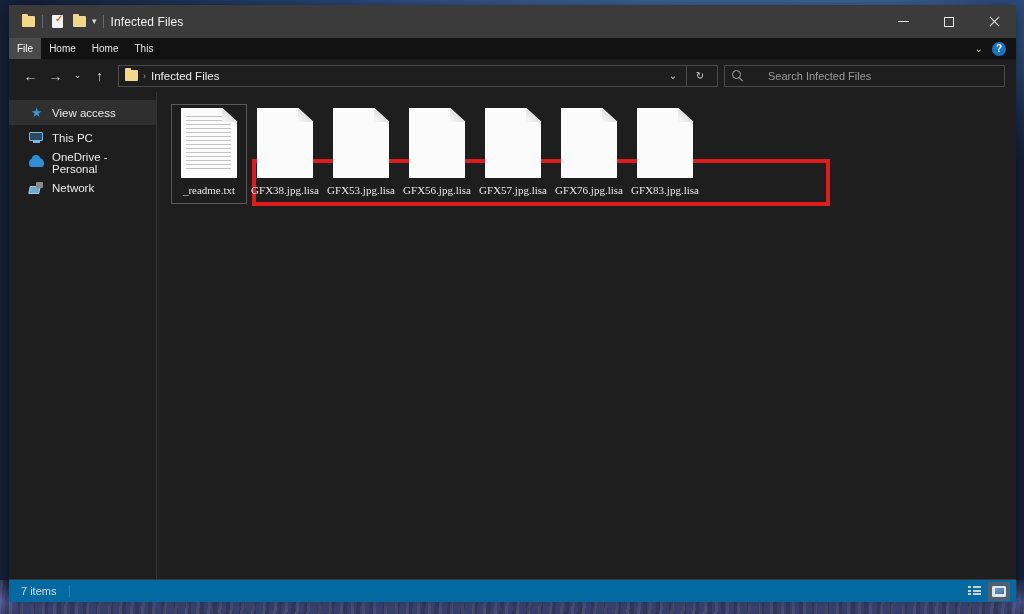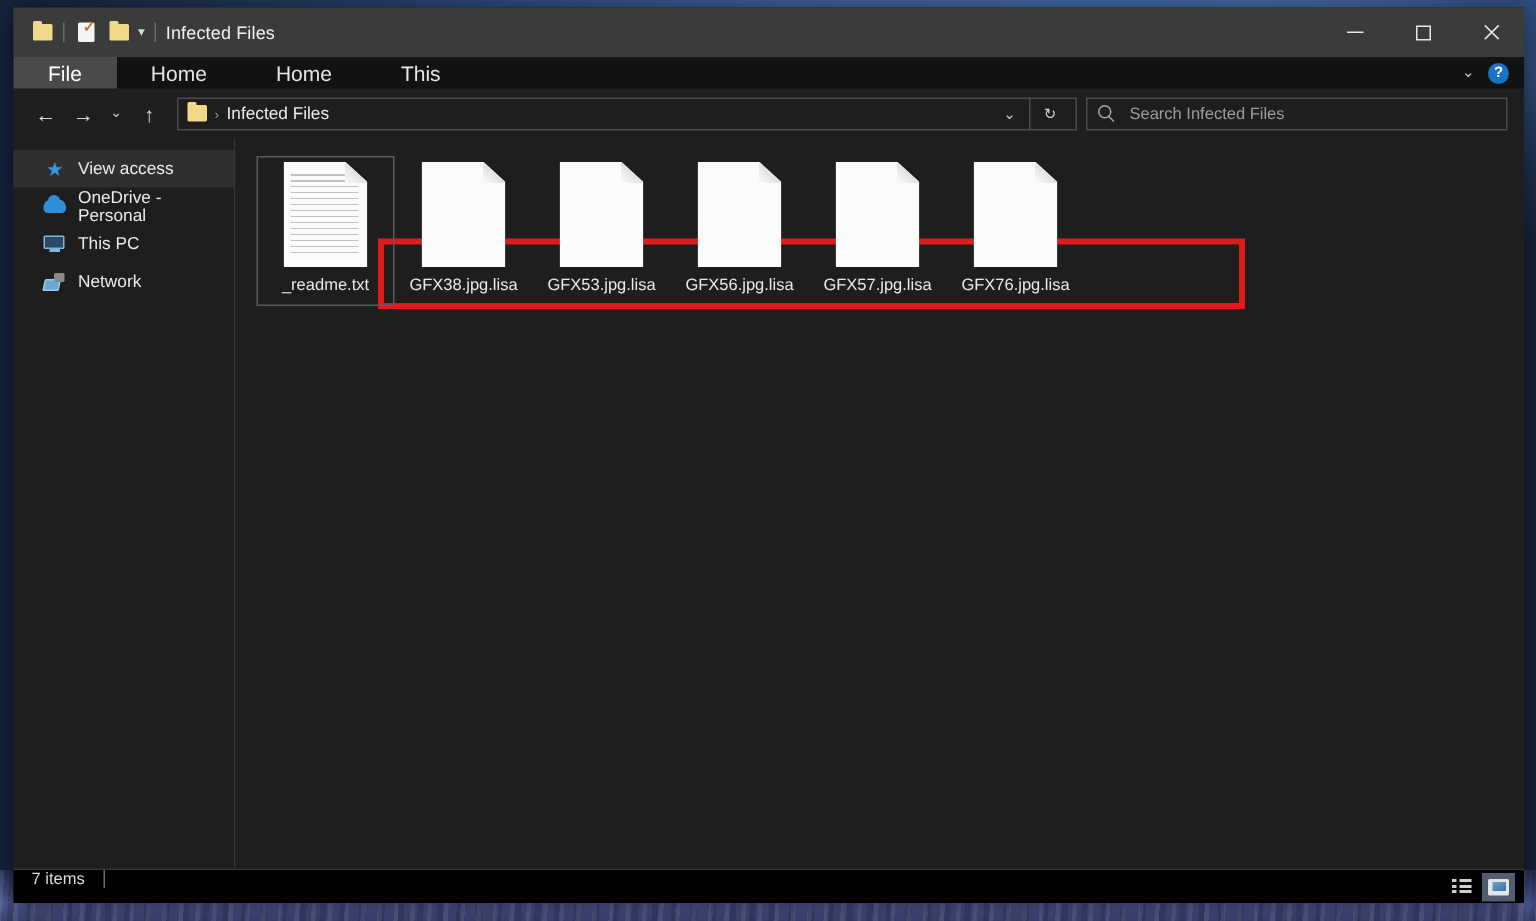--- a/index.html
+++ b/index.html
@@ -85,22 +85,22 @@
   }
   .glyph-close::before { transform:rotate(45deg); }
   .glyph-close::after  { transform:rotate(-45deg); }
 
   
   .ribbon {
     height:21px; background:#121212; display:flex; align-items:stretch;
     flex:0 0 auto; position:relative;
   }
   .rtab {
-    padding:0 23px; display:flex; align-items:center;
-    font-size:14px; color:#e6e6e6;
+    padding:0 8px; display:flex; align-items:center;
+    font-size:10px; color:#e6e6e6;
   }
   .rtab.file { background:#4a4a4a; color:#ffffff; }
   .ribbon-right { margin-left:auto; display:flex; align-items:center; gap:9px; padding-right:10px; }
   .rb-chevron { font-size:10px; color:#d0d0d0; line-height:1; }
   .rb-help {
     width:14px; height:14px; border-radius:50%; background:#1673c6;
     color:#fff; font-size:10px; font-weight:bold;
     display:flex; align-items:center; justify-content:center; line-height:1;
   }
 
@@ -132,21 +132,21 @@
   .addr-right { margin-left:auto; display:flex; align-items:center; }
   .addr-ctl {
     width:22px; height:20px; display:flex; align-items:center; justify-content:center;
     color:#cfcfcf; font-size:10px;
   }
   .addr-div { width:1px; height:20px; background:#4a4a4a; margin:0 2px; }
 
   .searchbox {
     width:281px; height:22px; margin-left:6px; flex:0 0 auto;
     border:1px solid #4a4a4a; background:#1e1e1e;
-    display:flex; align-items:center; padding:0 7px; gap:10px;text-align:center;
+    display:flex; align-items:center; padding:0 7px; gap:25px;text-align:center;
   }
   .search-icon { width:11px; height:11px; position:relative; flex:0 0 auto; }
   .search-icon::before {
     content:""; position:absolute; left:0; top:0; width:7px; height:7px;
     border:1.2px solid #a8a8a8; border-radius:50%;
   }
   .search-icon::after {
     content:""; position:absolute; left:6.5px; top:7px; width:4.5px; height:1.2px;
     background:#a8a8a8; transform:rotate(45deg); transform-origin:left center;
   }
@@ -193,22 +193,22 @@
     background:#8a8a8a; border-radius:1px;
   }
 
   .content { flex:1 1 auto; position:relative; background:#1e1e1e; overflow:hidden; }
 
   
   .filegrid {
     display:flex; padding:12px 0 0 14px; gap:0; position:relative; z-index:2;
   }
   .filecell {
-    width:92px; padding:4px 2px 6px;
-    display:flex; flex-direction:column; align-items:center; gap:6px;
+    width:76px; padding:4px 2px 6px;
+    display:flex; flex-direction:column; align-items:center; gap:6px;font-family:Liberation Serif, serif;
   }
   .filecell.selected { outline:1px solid #5a5a5a; outline-offset:-1px; }
 
   .doc {
     width:56px; height:70px; position:relative; flex:0 0 auto;
     background:#fbfbfb;
     clip-path:polygon(0 0, 74% 0, 100% 19%, 100% 100%, 0 100%);
     box-shadow:0 0 0 .5px rgba(0,0,0,.25);
   }
   .doc .fold {
@@ -227,23 +227,23 @@
   }
 
   
   .annot {
     position:absolute; left:95px; top:67px; width:578px; height:47px;
     border:4px solid #e01b1b; z-index:1; pointer-events:none;
   }
 
   
   .statusbar {
-    height:23px; flex:0 0 auto; background:#000000;
+    height:23px; flex:0 0 auto; background:#0369a1;
     border-top:1px solid #3a3a3a;
-    display:flex; padding:0 6px 0 12px;
+    display:flex; align-items:center; padding:0 6px 0 12px;
   }
   .status-text { font-size:11px; color:#dcdcdc; }
   .status-sep { width:1px; height:12px; background:#6e6e6e; margin-left:13px; }
   .view-btns { margin-left:auto; display:flex; align-items:center; gap:3px; }
   .vbtn {
     width:22px; height:19px; display:flex; align-items:center; justify-content:center;
   }
   .vbtn.active { background:#4f5f70; }
   .vb-details { width:13px; height:11px; position:relative; }
   .vb-details::before {
@@ -339,31 +339,31 @@
 
   <div class="body">
 
     <div class="sidebar">
       <div class="navitem active">
         <div class="ni-ico ico-star">★</div>
         <span>View access</span>
       </div>
       <div class="navitem">
         <div class="ni-ico">
+            <div class="ico-pc"></div>
+          </div>
+        <span>This PC</span>
+      </div>
+      <div class="navitem">
+        <div class="ni-ico">
             <div class="ico-cloud"></div>
           </div>
         <span>OneDrive - Personal</span>
       </div>
       <div class="navitem">
-        <div class="ni-ico">
-            <div class="ico-pc"></div>
-          </div>
-        <span>This PC</span>
-      </div>
-      <div class="navitem">
         <div class="ni-ico ico-net"></div>
         <span>Network</span>
       </div>
     </div>
 
     <div class="content">
       <div class="annot"></div>
 
       <div class="filegrid">
 
@@ -403,20 +403,26 @@
           <div class="fname">GFX57.jpg.lisa</div>
         </div>
 
         <div class="filecell">
           <div class="doc">
               <div class="fold"></div>
             </div>
           <div class="fname">GFX76.jpg.lisa</div>
         </div>
 
+        <div class="filecell">
+          <div class="doc">
+              <div class="fold"></div>
+            </div>
+          <div class="fname">GFX83.jpg.lisa</div>
+        </div>
 
       </div>
     </div>
   </div>
 
   <div class="statusbar">
     <div class="status-text">7 items</div>
     <div class="status-sep"></div>
     <div class="view-btns">
       <div class="vbtn">

